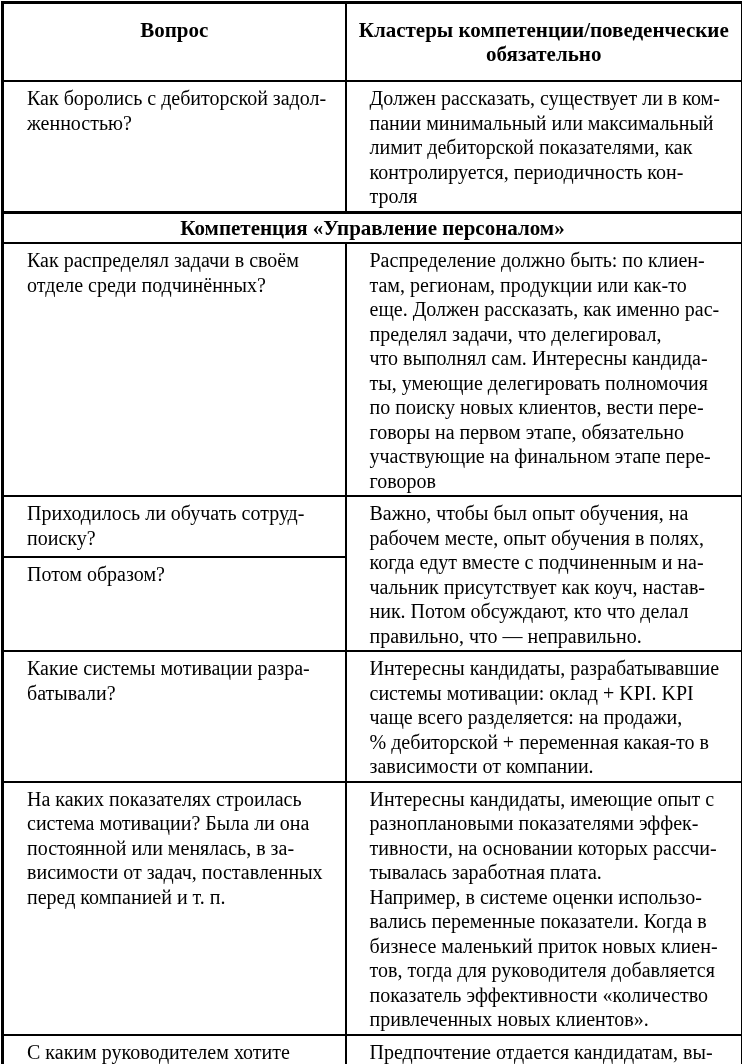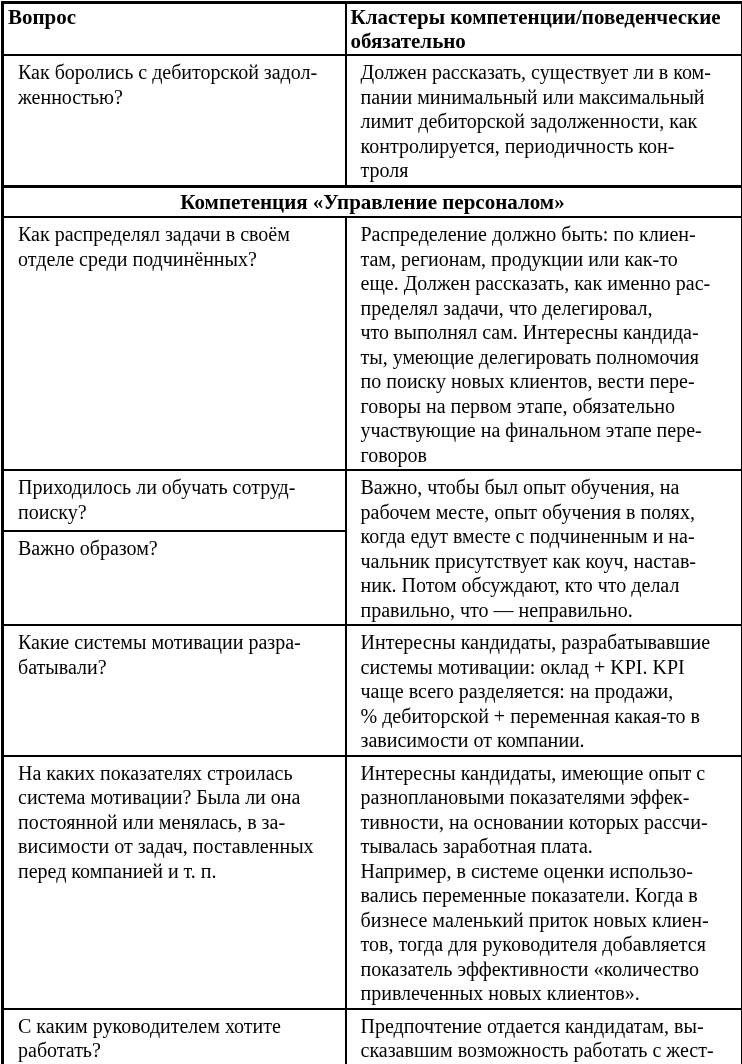--- a/index.html
+++ b/index.html
@@ -9,33 +9,33 @@
     font-family:"Liberation Serif","DejaVu Serif",serif;color:#000000;
   }
   table.qtable{
     border-collapse:collapse;table-layout:fixed;
     width:740px;height:1062px;margin:1px;
     border:3px solid #000000;
   }
   .qtable td,.qtable th{
     border:2px solid #000000;
     vertical-align:top;
-    padding:4px 8px 2px 14px;
+    padding:4px 8px 2px 23px;
     font-size:20px;
     line-height:24.5px;
     white-space:pre-line;
     overflow:hidden;
     text-align:left;
     font-weight:normal;
   }
   .qtable th{
-    text-align:left;
+    text-align:center;
     font-weight:bold;
     font-size:21px;
-    padding:1px 4px;
+    padding:14px 4px;
     line-height:24px;
     vertical-align:top;
   }
   tr.section-row td{
     text-align:center;
     font-weight:bold;
     font-size:21px;
     vertical-align:middle;
     padding:2px 4px;
     white-space:normal;
@@ -66,21 +66,21 @@
         <th>Вопрос</th>
         <th>Кластеры компетенции/поведенческие
 обязательно</th>
       </tr>
 
       <tr class="h-r0">
         <td>Как боролись с дебиторской задол-
 женностью?</td>
         <td>Должен рассказать, существует ли в ком-
 пании минимальный или максимальный
-лимит дебиторской задолженности, как
+лимит дебиторской показателями, как
 контролируется, периодичность кон-
 троля</td>
       </tr>
 
       <tr class="h-sec section-row">
         <td colspan="2">Компетенция «Управление персоналом»</td>
       </tr>
 
       <tr class="h-r1">
         <td>Как распределял задачи в своём
@@ -101,21 +101,21 @@
         <td>Приходилось ли обучать сотруд-
 поиску?</td>
         <td rowspan="2">Важно, чтобы был опыт обучения, на
 рабочем месте, опыт обучения в полях,
 когда едут вместе с подчиненным и на-
 чальник присутствует как коуч, настав-
 ник. Потом обсуждают, кто что делал
 правильно, что — неправильно.</td>
       </tr>
       <tr class="h-r2b">
-        <td>Важно образом?</td>
+        <td>Потом образом?</td>
       </tr>
 
       <tr class="h-r3">
         <td>Какие системы мотивации разра-
 батывали?</td>
         <td>Интересны кандидаты, разрабатывавшие
 системы мотивации: оклад + KPI. KPI
 чаще всего разделяется: на продажи,
 % дебиторской + переменная какая-то в
 зависимости от компании.</td>

